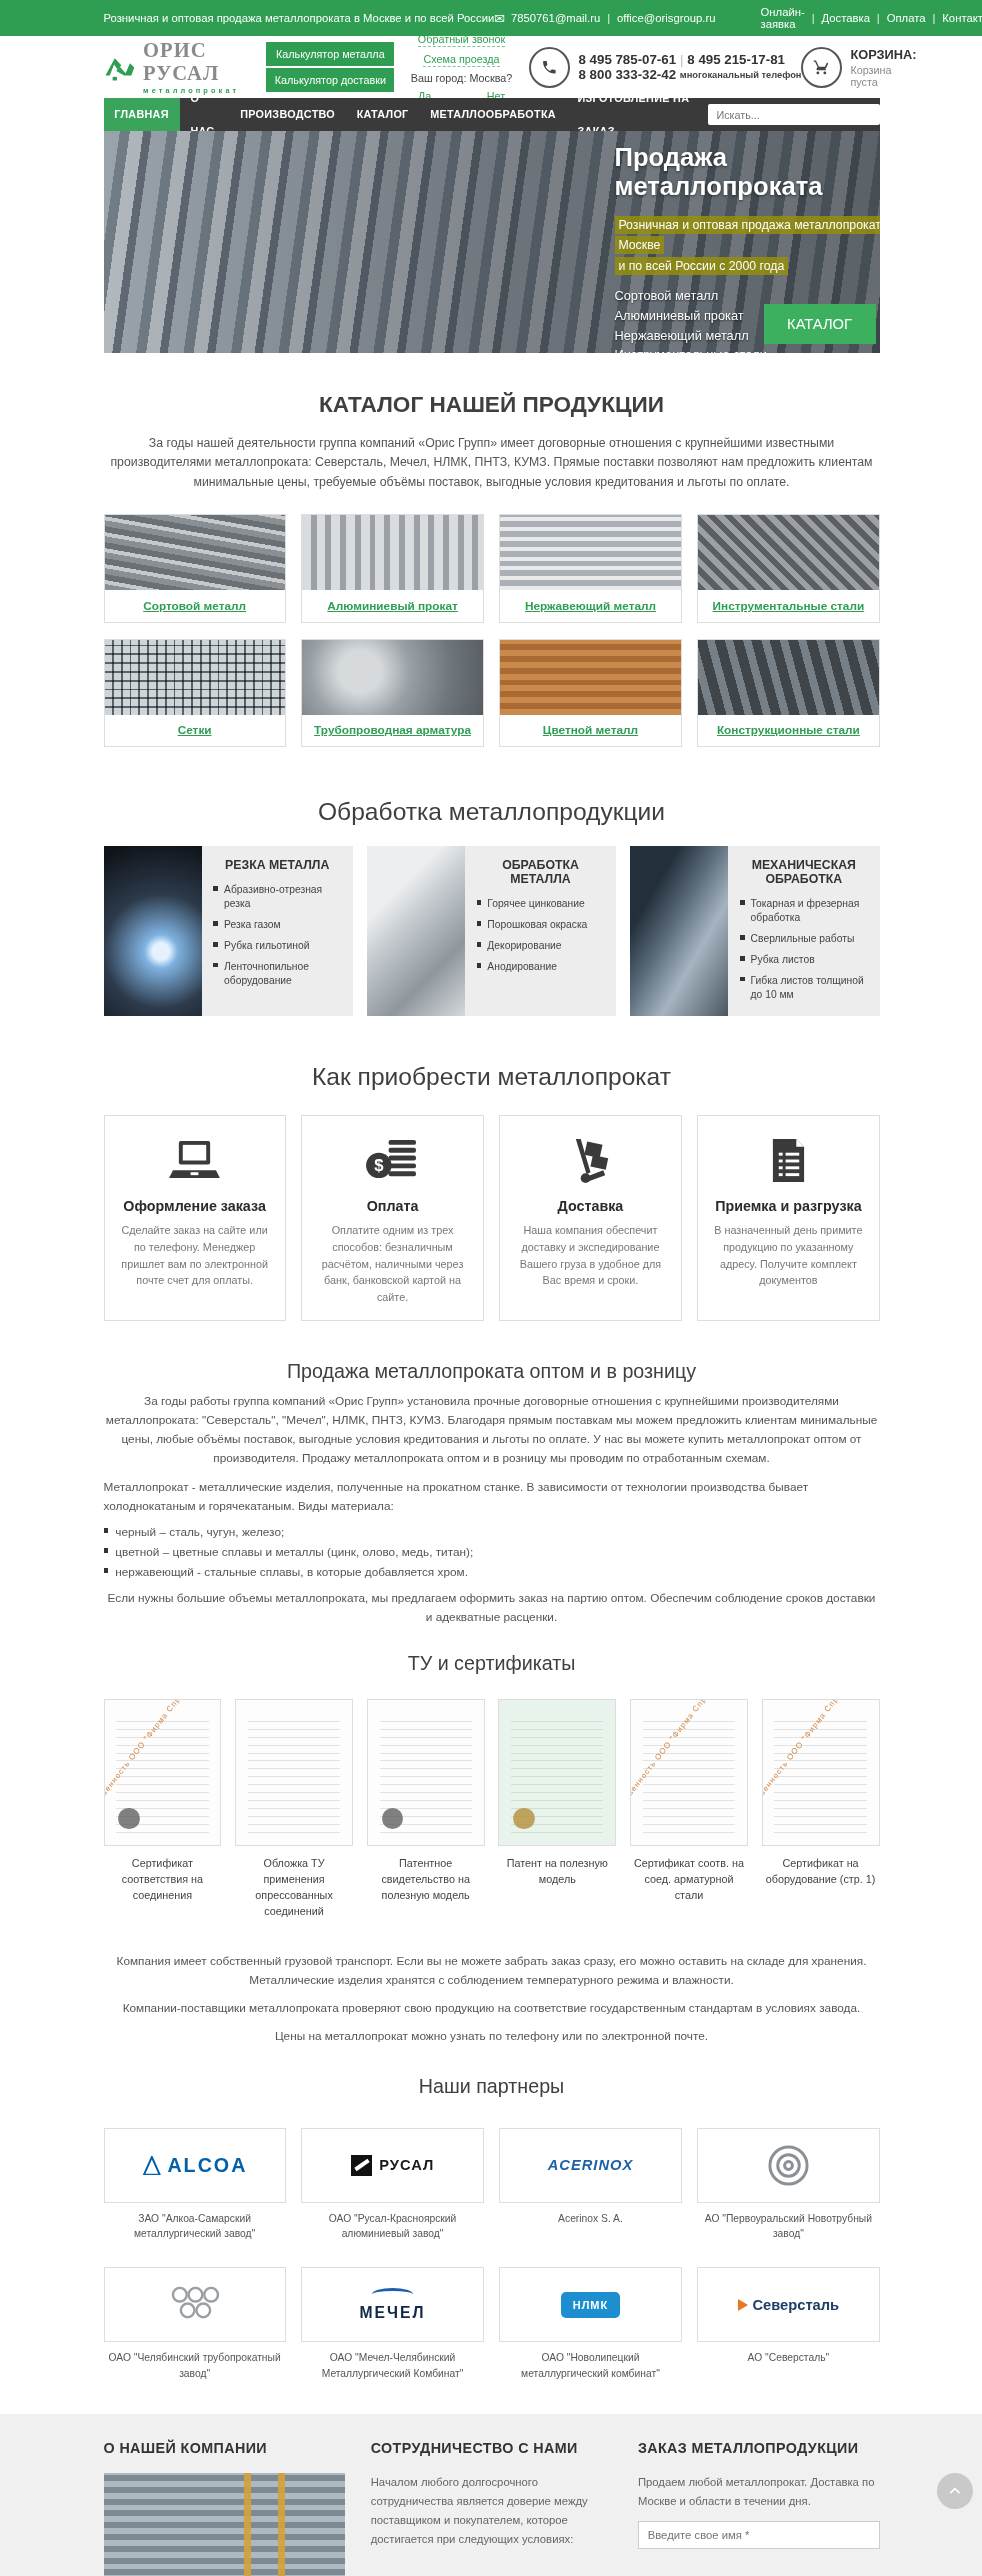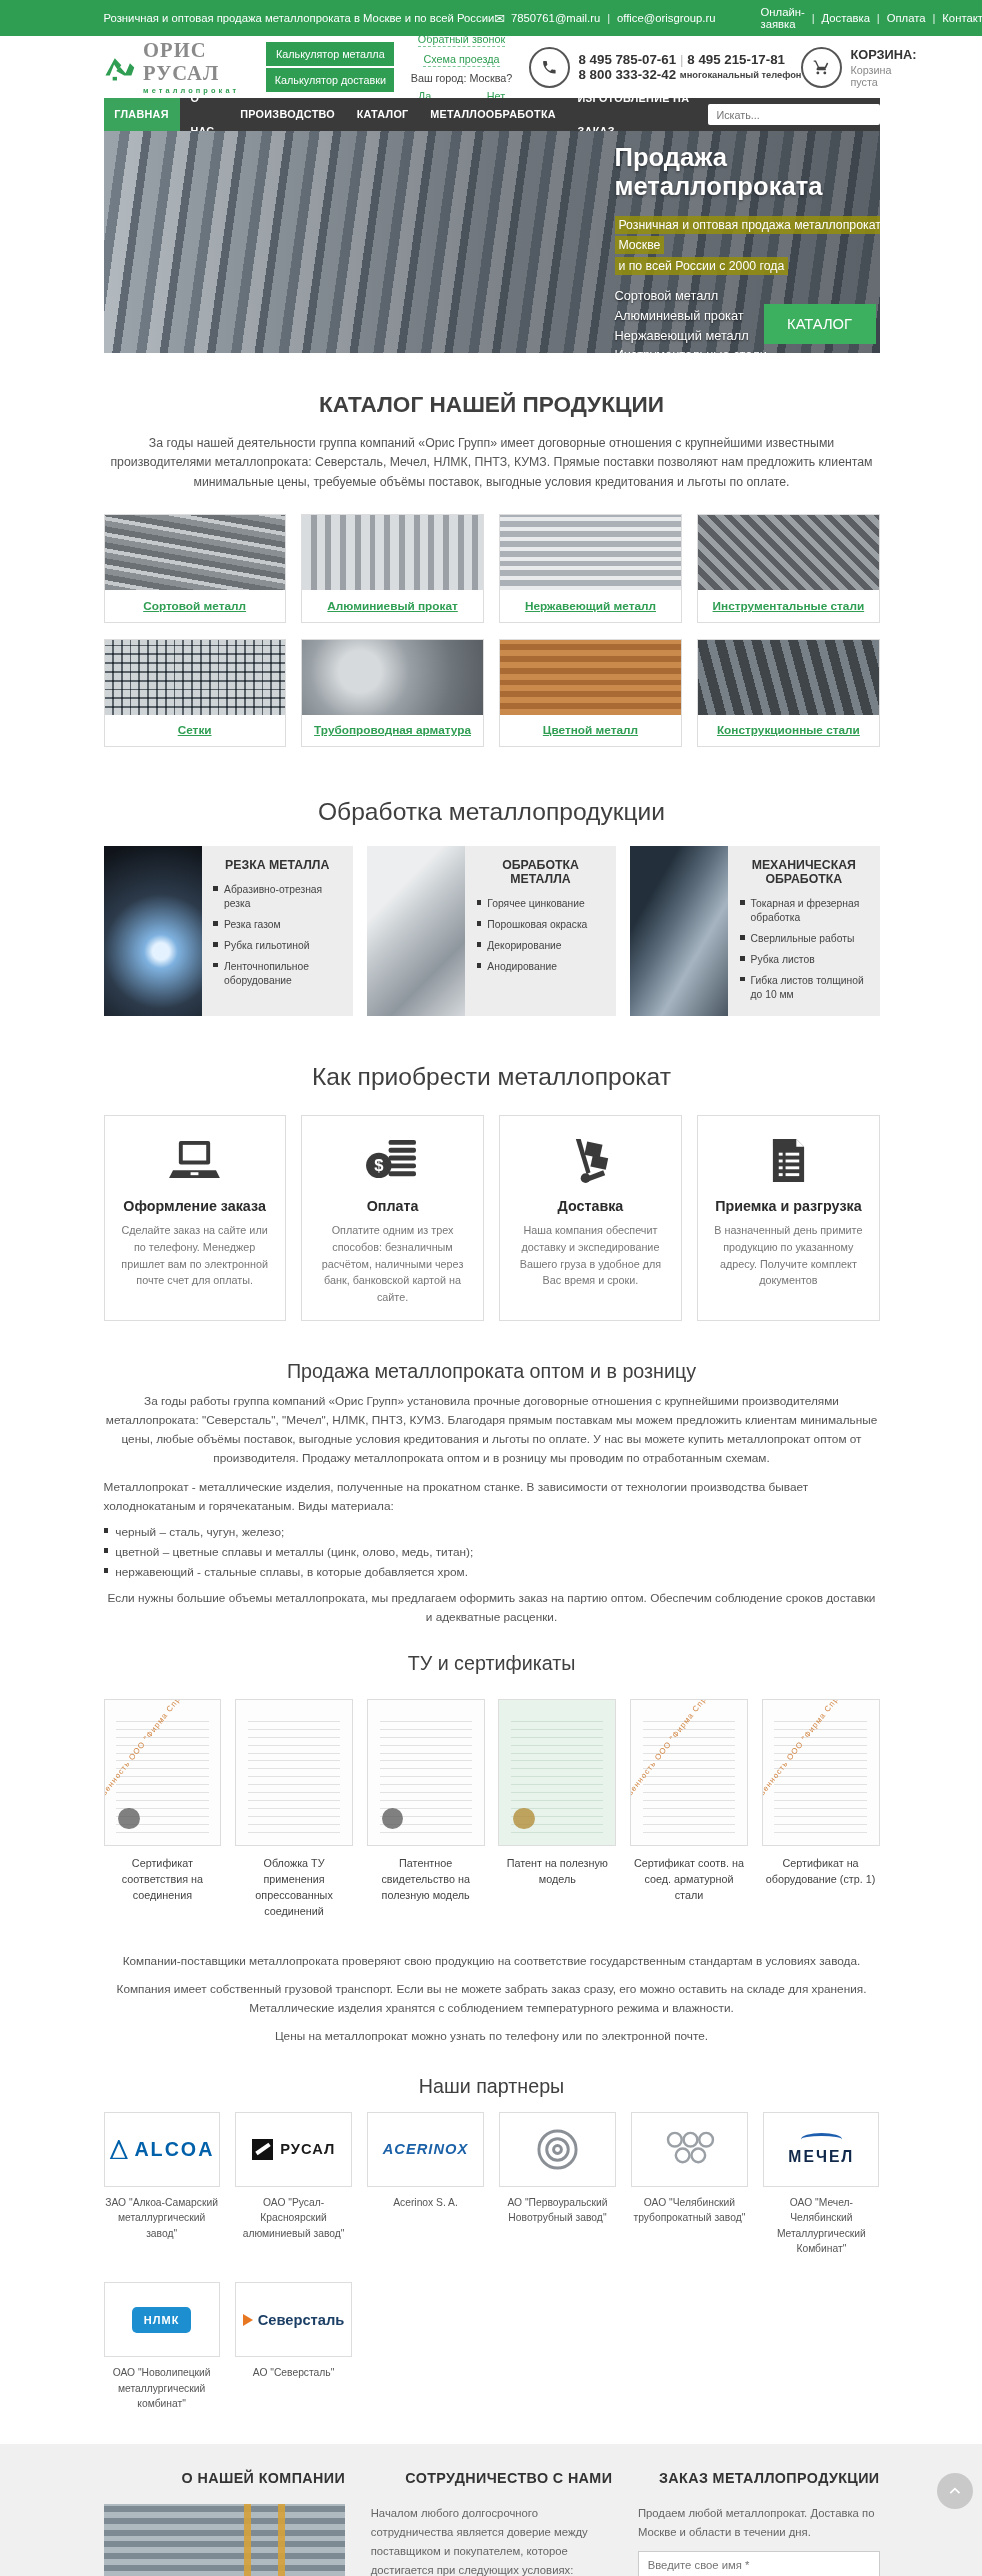--- a/index.html
+++ b/index.html
@@ -105,39 +105,39 @@
   .cert-box{border:1px solid #ddd;background:#fdfdfd;height:145px;position:relative;overflow:hidden}
   .cert-lines{position:absolute;left:11.8px;right:11.8px;top:13.8px;bottom:11.8px;background:repeating-linear-gradient(#fdfdfd 0 6.9px,#e2e2e2 6.9px 7.9px)}
   .cert-seal{position:absolute;left:13.8px;bottom:15.7px;width:21.6px;height:21.6px;border-radius:50%;background:#555;opacity:.75}
   .cert-wm{position:absolute;left:-13.8px;bottom:27.5px;transform:rotate(-52deg);transform-origin:left bottom;font-size:7.9px;color:#d0833f;white-space:nowrap;letter-spacing:1px}
   .cert-cap{font-size:10.8px;color:#444;text-align:center;margin-top:8.8px;line-height:1.5}
 
   .buy{margin-top:33px}
   .buy p{font-size:11.8px;color:#555;line-height:1.6;margin:8.8px 0;text-align:center}
 
   .partners{margin-top:29.5px}
-  .partners-grid{display:grid;grid-template-columns:repeat(6,1fr);gap:15.7px;row-gap:25.6px;margin-top:14px}
+  .partners-grid{display:grid;grid-template-columns:repeat(4,1fr);gap:15.7px;row-gap:25.6px;margin-top:30px}
   .partner-box{border:1px solid #ddd;height:73px;display:flex;align-items:center;justify-content:center;background:#fff}
   .partner-cap{font-size:10.3px;color:#555;text-align:center;margin-top:7.9px;line-height:1.5}
   .lg-alcoa{color:#0061aa;font-weight:bold;font-size:19.7px;letter-spacing:2px;display:flex;align-items:center;gap:5.9px}
   .lg-rusal{display:flex;align-items:center;gap:6.9px;color:#1a1a1a;font-weight:bold;font-size:14.7px;letter-spacing:1px}
   .rusal-mark{width:21.6px;height:21.6px;background:#111;position:relative}
   .rusal-mark::after{content:"";position:absolute;left:2.9px;top:8.8px;width:15.7px;height:3.9px;background:#fff;transform:rotate(-35deg)}
   .lg-acerinox{color:#1b61a8;font-weight:bold;font-style:italic;font-size:14.7px;letter-spacing:1px}
   .lg-mechel{display:flex;flex-direction:column;align-items:center;color:#10284a;font-weight:bold;font-size:15.7px;letter-spacing:2px}
   .mechel-arc{width:41px;height:9.8px;border-top:3.9px solid #1d5fae;border-radius:50% 50% 0 0;margin-bottom:2.9px}
   .lg-nlmk{background:#1d8fd1;color:#fff;font-weight:bold;font-size:11px;padding:6.9px 11.8px;border-radius:4.9px;letter-spacing:1px}
   .lg-sever{display:flex;align-items:center;gap:4.9px;color:#1c3f66;font-weight:bold;font-size:14.7px}
   .sever-tri{width:0;height:0;border-left:10.8px solid #e87722;border-top:6.9px solid transparent;border-bottom:6.9px solid transparent}
 
   
   .info{background:#f0f0f0;margin-top:33px;padding:25.6px 0 29.5px}
   .info-grid{display:flex;gap:25.6px}
   .icol{flex:1;min-width:0}
-  .icol h3{font-size:14.3px;font-weight:bold;color:#333;text-align:right;letter-spacing:0.4px;margin:0 0 17.7px}
+  .icol h3{font-size:14.3px;font-weight:bold;color:#333;text-align:left;letter-spacing:0.4px;margin:0 0 17.7px}
   .about-photo{height:126px;margin-bottom:12.8px;position:relative;
     background:
       linear-gradient(90deg,transparent 0 58%,rgba(214,161,58,.9) 58% 61%,transparent 61% 72%,rgba(214,161,58,.9) 72% 75%,transparent 75%),
       repeating-linear-gradient(0deg,#7d8a94 0 5.9px,#aeb9c0 5.9px 11.8px);}
   .icol p{font-size:11.3px;color:#666;line-height:1.68;margin:0 0 9.8px}
   .fin{display:block;width:100%;box-sizing:border-box;border:1px solid #ccc;background:#fff;padding:6.9px 8.8px;font-size:11.3px;font-family:inherit;color:#333;margin-bottom:9.8px}
 
   .stt{position:absolute;right:9.8px;top:2473px;width:36px;height:36px;border-radius:50%;background:#c9c9c9;display:flex;align-items:center;justify-content:center;cursor:pointer}
 </style>
 </head>
@@ -492,22 +492,22 @@
         <div class="cert-box">
             <div class="cert-lines"></div>
             <div class="cert-wm">собственность ООО "Фирма Спрут"</div>
           </div>
         <div class="cert-cap">Сертификат на оборудование (стр. 1)</div>
       </div>
     </div>
   </div>
 
   <div class="container buy">
+    <p>Компания имеет собственный грузовой транспорт. Если вы не можете забрать заказ сразу, его можно оставить на складе для хранения. Металлические изделия хранятся с соблюдением температурного режима и влажности.</p>
     <p>Компании-поставщики металлопроката проверяют свою продукцию на соответствие государственным стандартам в условиях завода.</p>
-    <p>Компания имеет собственный грузовой транспорт. Если вы не можете забрать заказ сразу, его можно оставить на складе для хранения. Металлические изделия хранятся с соблюдением температурного режима и влажности.</p>
     <p>Цены на металлопрокат можно узнать по телефону или по электронной почте.</p>
   </div>
 
   <div class="container partners">
     <h2 class="sec-title small" style="font-weight:normal;font-size:19.7px">Наши партнеры</h2>
     <div class="partners-grid">
       <div>
         <div class="partner-box">
           <span class="lg-alcoa">
               <svg width="19.7" height="19.7" viewBox="0 0 20 20">

